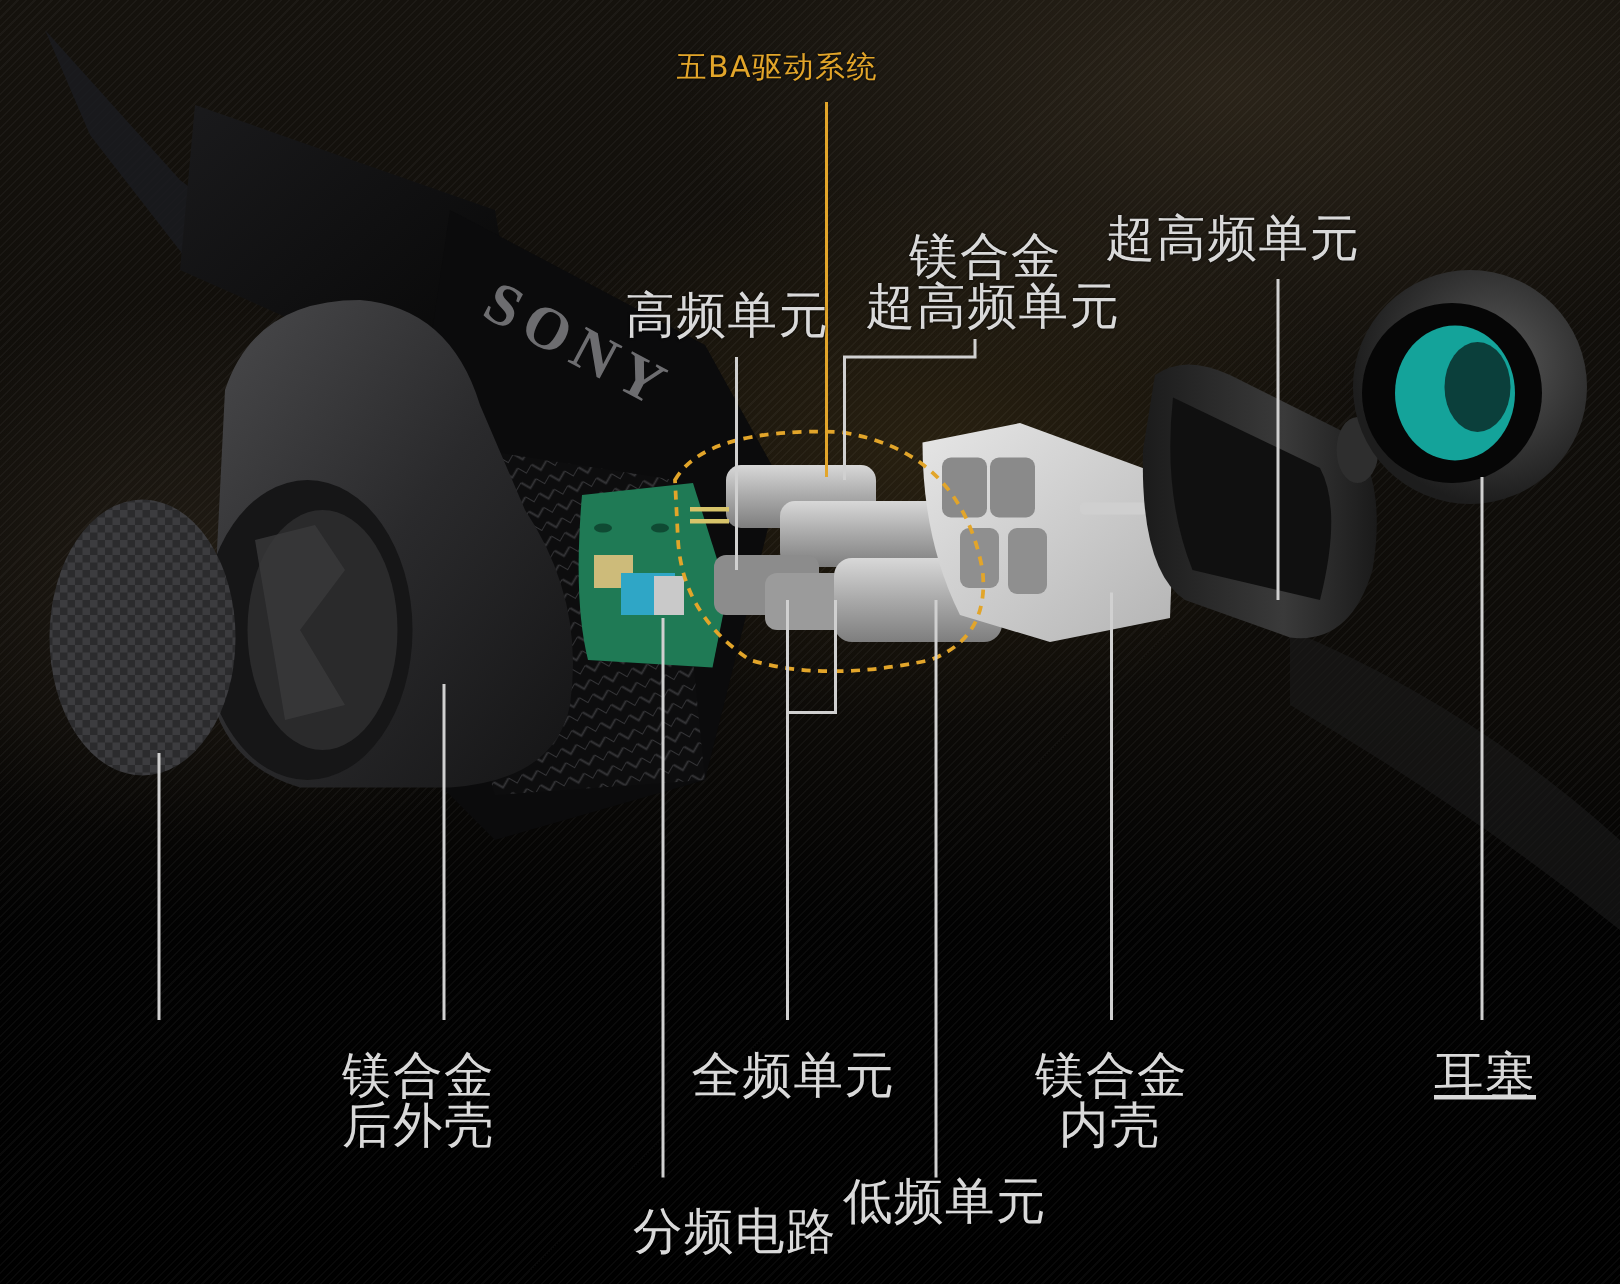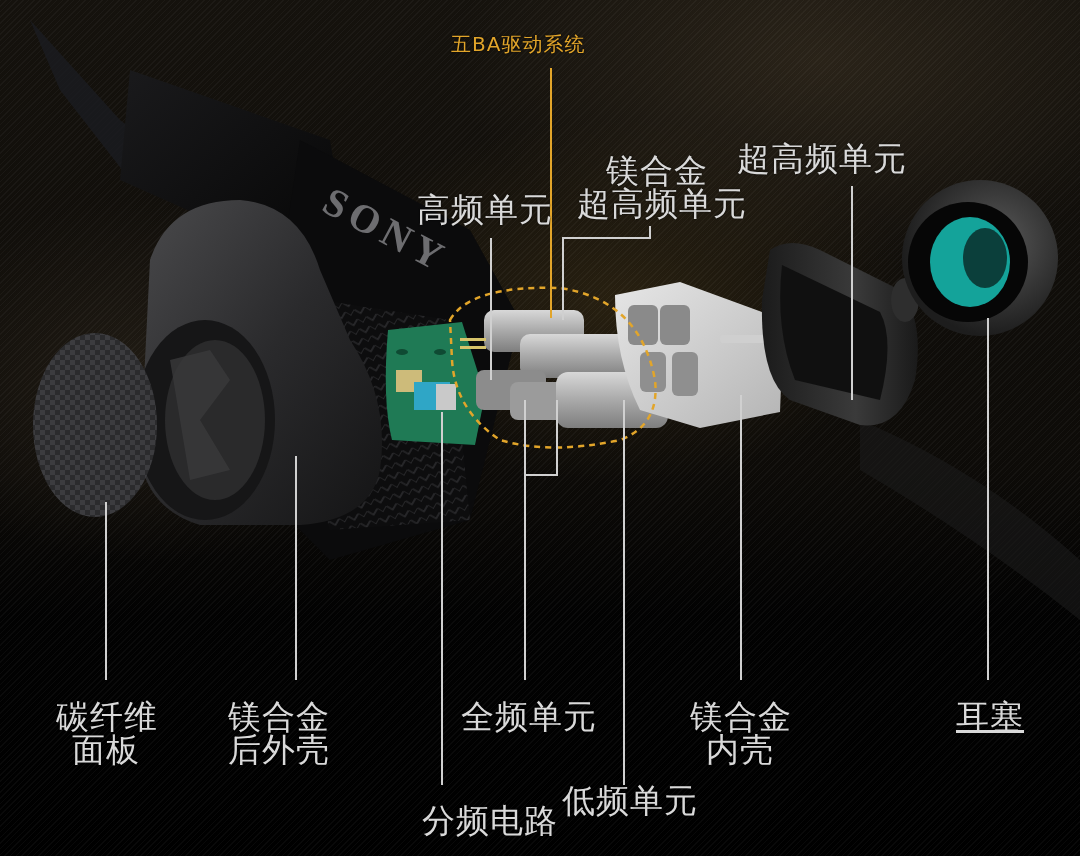--- a/index.html
+++ b/index.html
@@ -148,24 +148,20 @@
 
   <div class="label" style="left:417px; top:193px;">高频单元</div>
 
   <div class="label" style="left:577px; top:154px; width:160px;">
     <span>镁合金</span>
     <span>超高频单元</span>
   </div>
 
   <div class="label" style="left:737px; top:142px;">超高频单元</div>
 
-  <div class="label" style="left:56px; top:700px; width:100px;">
-    <span>碳纤维</span>
-    <span>面板</span>
-  </div>
 
   <div class="label" style="left:228px; top:700px; width:100px;">
     <span>镁合金</span>
     <span>后外壳</span>
   </div>
 
   <div class="label" style="left:461px; top:700px;">全频单元</div>
 
   <div class="label" style="left:690px; top:700px; width:100px;">
     <span>镁合金</span>

